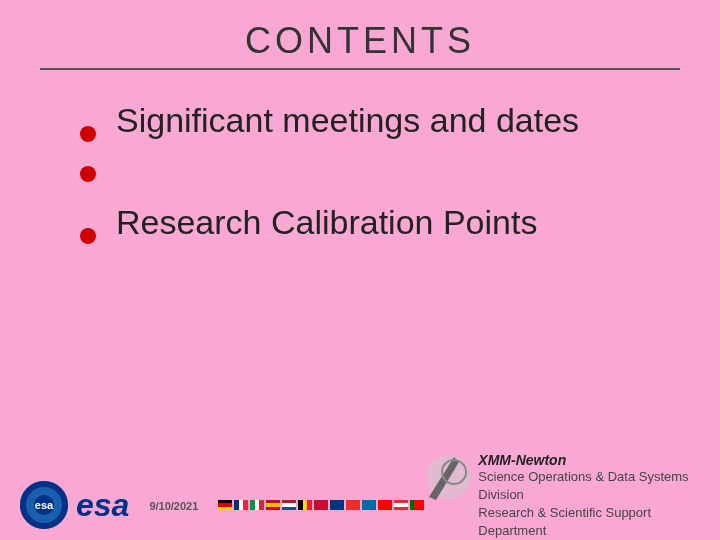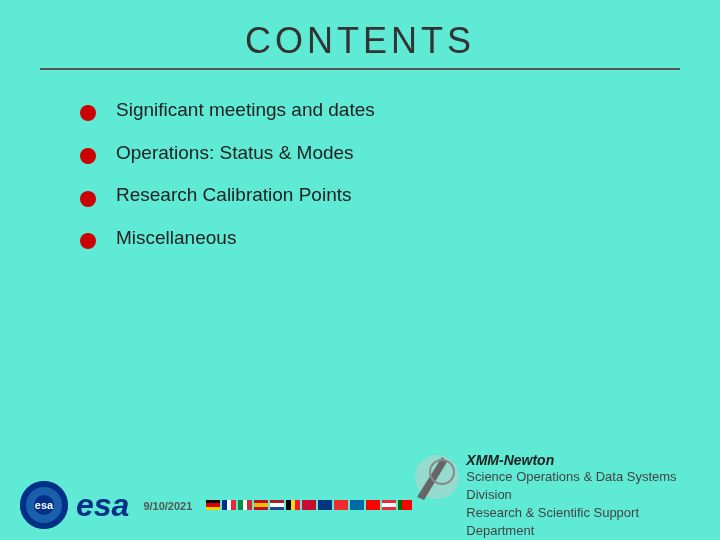--- a/index.html
+++ b/index.html
@@ -14,21 +14,21 @@
       background: #ffffff;
       font-family: Arial, Helvetica, sans-serif;
       overflow: hidden;
       position: relative;
     }
 
     .page-container {
       width: 720px;
       height: 540px;
       position: relative;
-      background: #5eead4;
+      background: #f9a8d4;
     }
 
     .title-section {
       text-align: center;
       padding-top: 20px;
       padding-bottom: 8px;
     }
 
     .page-title {
       font-size: 36px;
@@ -44,23 +44,23 @@
     }
 
     .content-list {
       margin-top: 20px;
       padding-left: 80px;
       list-style: none;
     }
 
     .content-list li {
       display: flex;
-      align-items: center;
+      align-items: flex-end;
       margin-bottom: 18px;
-      font-size: 19px;
+      font-size: 34px;
       color: #222222;
       line-height: 1.3;
       margin-top: 18px;
     }
 
     .bullet {
       display: inline-block;
       width: 16px;
       height: 16px;
       border-radius: 50%;
@@ -78,21 +78,21 @@
       height: 70px;
       display: flex;
       align-items: center;
       justify-content: space-between;
       padding: 0 20px;
     }
 
     .footer-left {
       display: flex;
       align-items: center;
-      gap: 14px;
+      gap: 20px;
     }
 
     .esa-logo {
       display: flex;
       align-items: center;
       gap: 8px;
     }
 
     .esa-text {
       font-size: 32px;
@@ -183,29 +183,24 @@
     <hr class="title-divider">
   </div>
 
   <ul class="content-list">
     <li>
       <span class="bullet"></span>
       <span>Significant meetings and dates</span>
     </li>
     <li>
       <span class="bullet"></span>
-      <span>Operations: Status &amp; Modes</span>
     </li>
     <li>
       <span class="bullet"></span>
       <span>Research Calibration Points</span>
-    </li>
-    <li>
-      <span class="bullet"></span>
-      <span>Miscellaneous</span>
     </li>
   </ul>
 
   <div class="footer">
     <div class="footer-left">
       <div class="esa-logo">
         <div class="esa-circle">
           <svg width="48" height="48" viewBox="0 0 48 48">
             <circle cx="24" cy="24" r="24" fill="#003087"></circle>
             <circle cx="24" cy="24" r="18" fill="#1a5fac"></circle>

